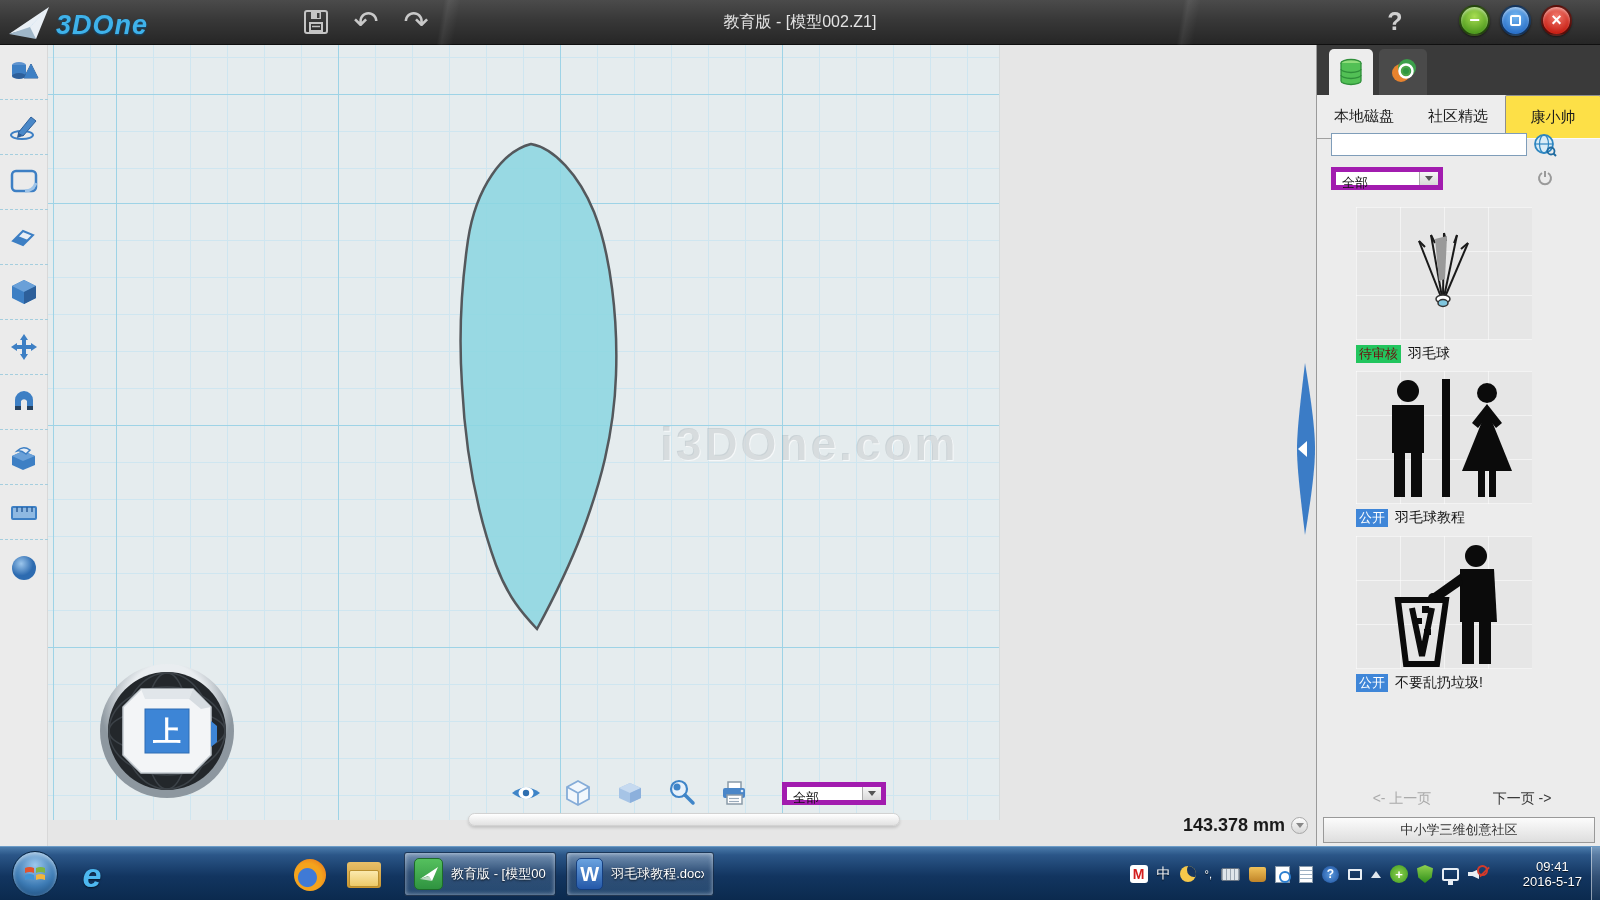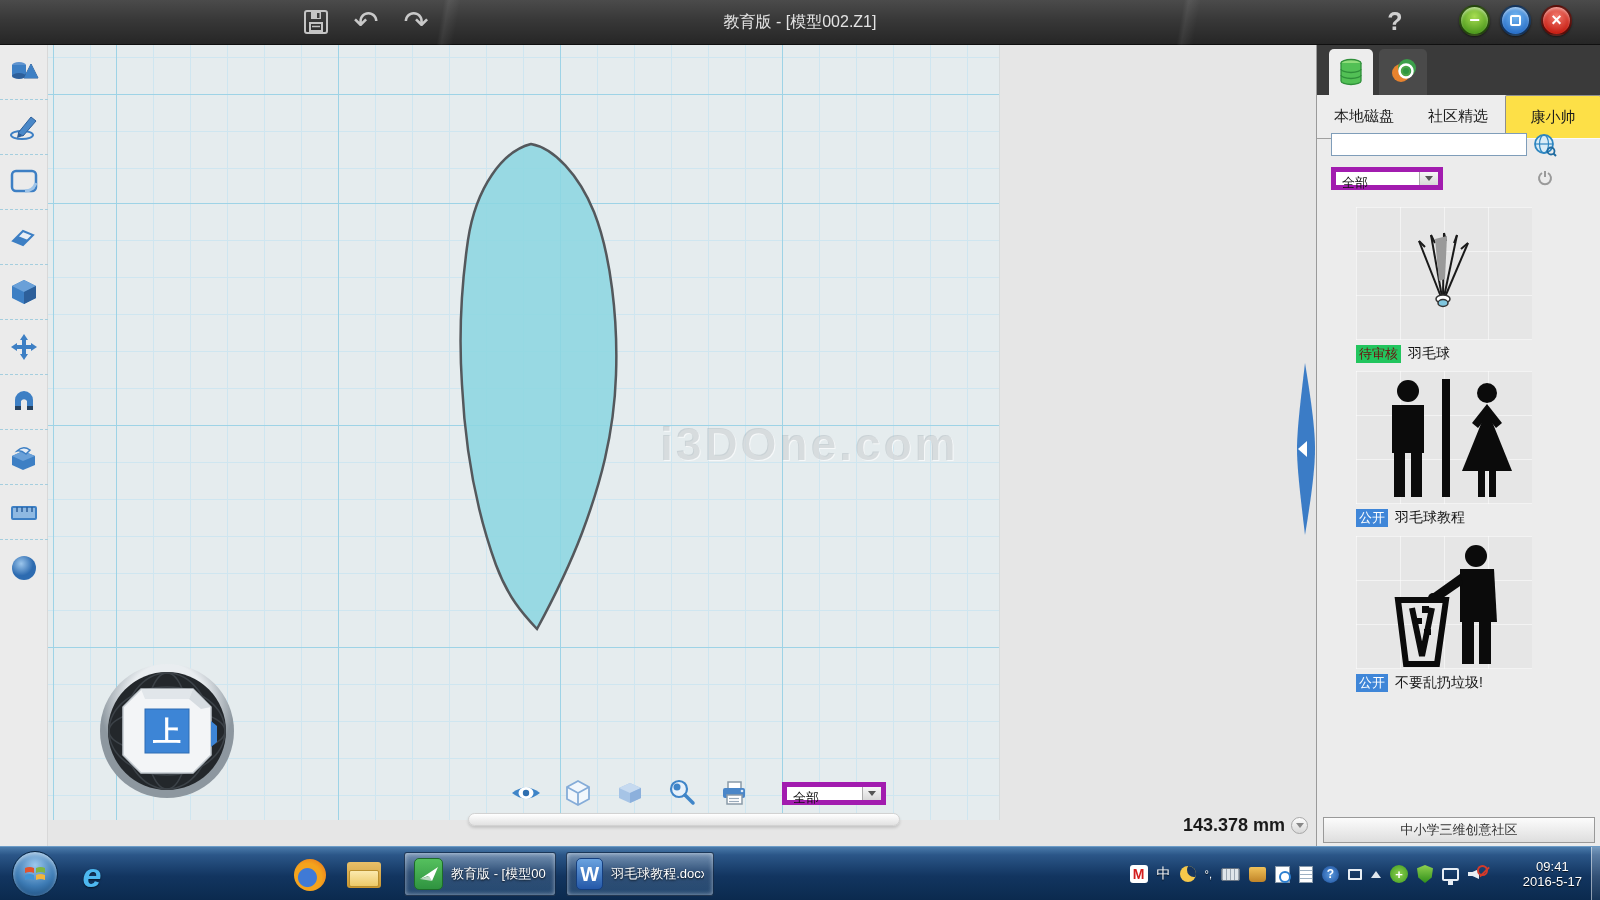--- a/index.html
+++ b/index.html
@@ -195,20 +195,30 @@
     border-left:1px solid rgba(255,255,255,0.5); cursor:pointer; }
 </style>
 </head>
 <body>
 
 <div class="screen">
 
   <header class="titlebar">
     <div class="swoosh" style="left:400px;"></div>
     <div class="swoosh" style="left:1140px;"></div>
+    <div class="logo">
+      <span>
+        <svg width="42" height="38" viewBox="0 0 42 38">
+          <path d="M1,30 L41,3 L28,35 L20,25 Z" fill="#e9eff5"></path>
+          <path d="M1,30 L22,23 L28,35 Z" fill="#9fb6c8"></path>
+          <path d="M41,3 L20,25 L22,23 Z" fill="#4aa8dd"></path>
+        </svg>
+      </span>
+      <span class="logo-text">3DOne</span>
+    </div>
     <div class="tb-icons">
       <div class="tb-icon">
         <svg width="26" height="26" viewBox="0 0 26 26">
           <rect x="2" y="2" width="22" height="22" rx="2" fill="none" stroke="#c4c4c4" stroke-width="2"></rect>
           <rect x="8" y="3" width="10" height="7" fill="#c4c4c4"></rect>
           <rect x="14" y="4" width="2.5" height="5" fill="#3a3a3a"></rect>
           <rect x="7" y="14" width="12" height="8" fill="none" stroke="#c4c4c4" stroke-width="2"></rect>
           <line x1="9" y1="17.5" x2="17" y2="17.5" stroke="#c4c4c4" stroke-width="1.5"></line>
         </svg>
       </div>
@@ -519,20 +529,24 @@
           <path d="M42,64 L90,64 L81,128 L50,128 Z"></path>
           <path d="M56,72 L66,120 L76,72"></path>
         </g>
       </svg>
     </div>
     <div class="card-label" style="top:628px;">
       <span class="badge public">公开</span>
       <span class="card-name">不要乱扔垃圾!</span>
     </div>
 
+    <div class="rp-pagination">
+      <span class="pg-prev">&lt;- 上一页</span>
+      <span class="pg-next">下一页 -&gt;</span>
+    </div>
     <div class="community-btn">中小学三维创意社区</div>
   </aside>
 
   <footer class="taskbar">
     <div class="start-orb">
       <svg width="26" height="26" viewBox="0 0 26 26">
         <path d="M3,7 C6,5.5 9,5.5 12,7 L12,12 C9,10.5 6,10.5 3,12 Z" fill="#e0532f"></path>
         <path d="M14,7 C17,5.5 20,5.5 23,7 L23,12 C20,10.5 17,10.5 14,12 Z" fill="#7eb543"></path>
         <path d="M3,14 C6,12.5 9,12.5 12,14 L12,19 C9,17.5 6,17.5 3,19 Z" fill="#3f94d6"></path>
         <path d="M14,14 C17,12.5 20,12.5 23,14 L23,19 C20,17.5 17,17.5 14,19 Z" fill="#f0b53e"></path>

